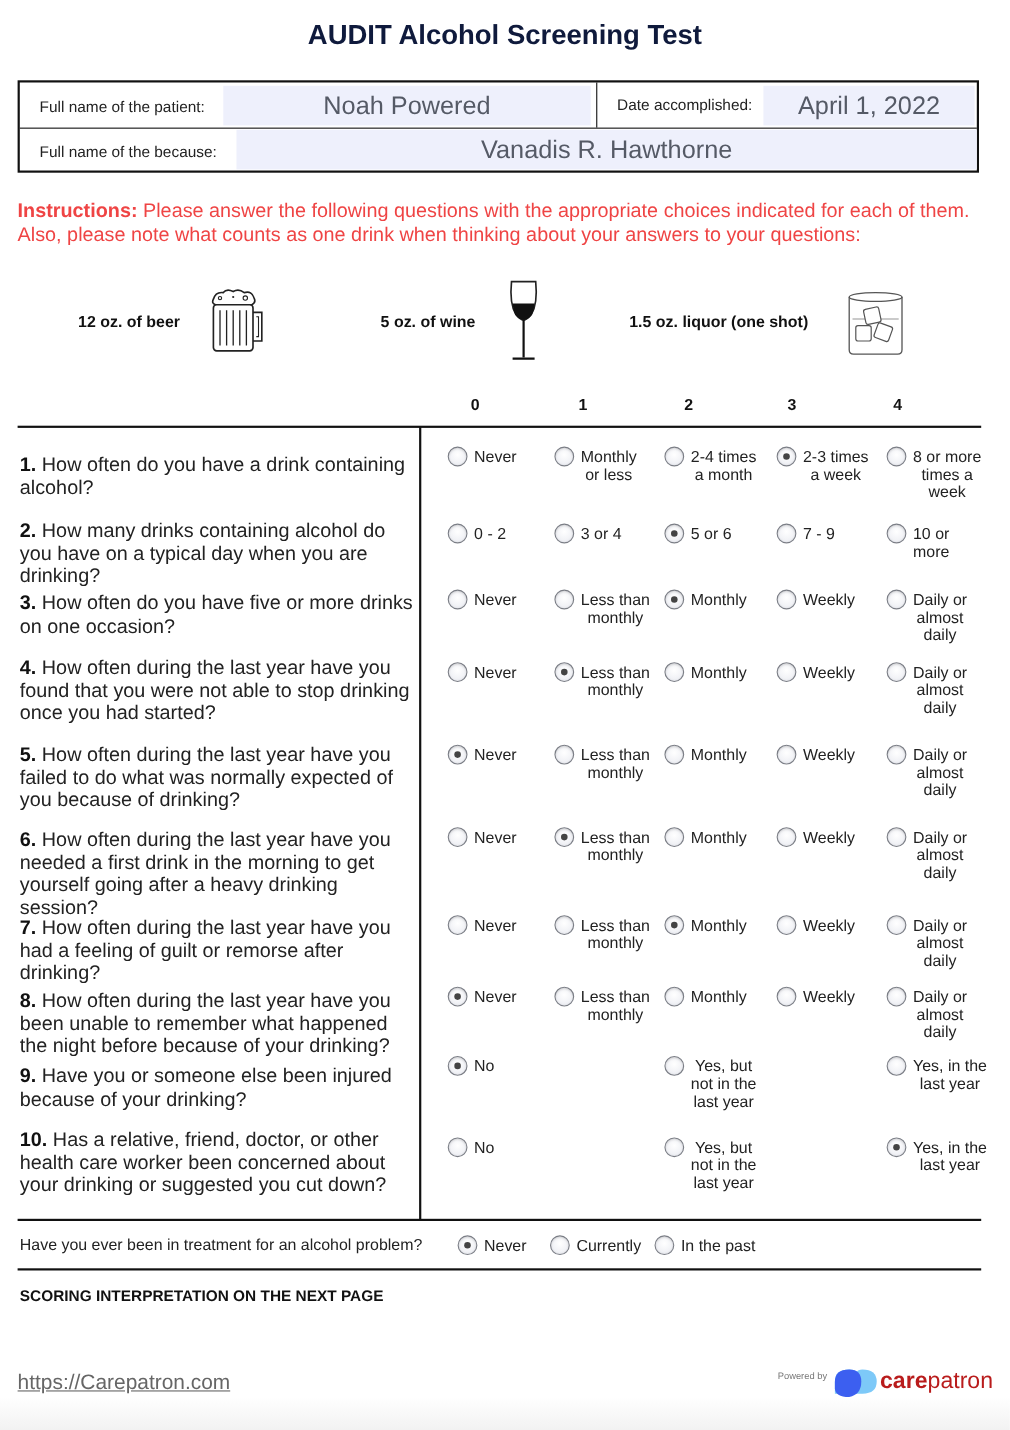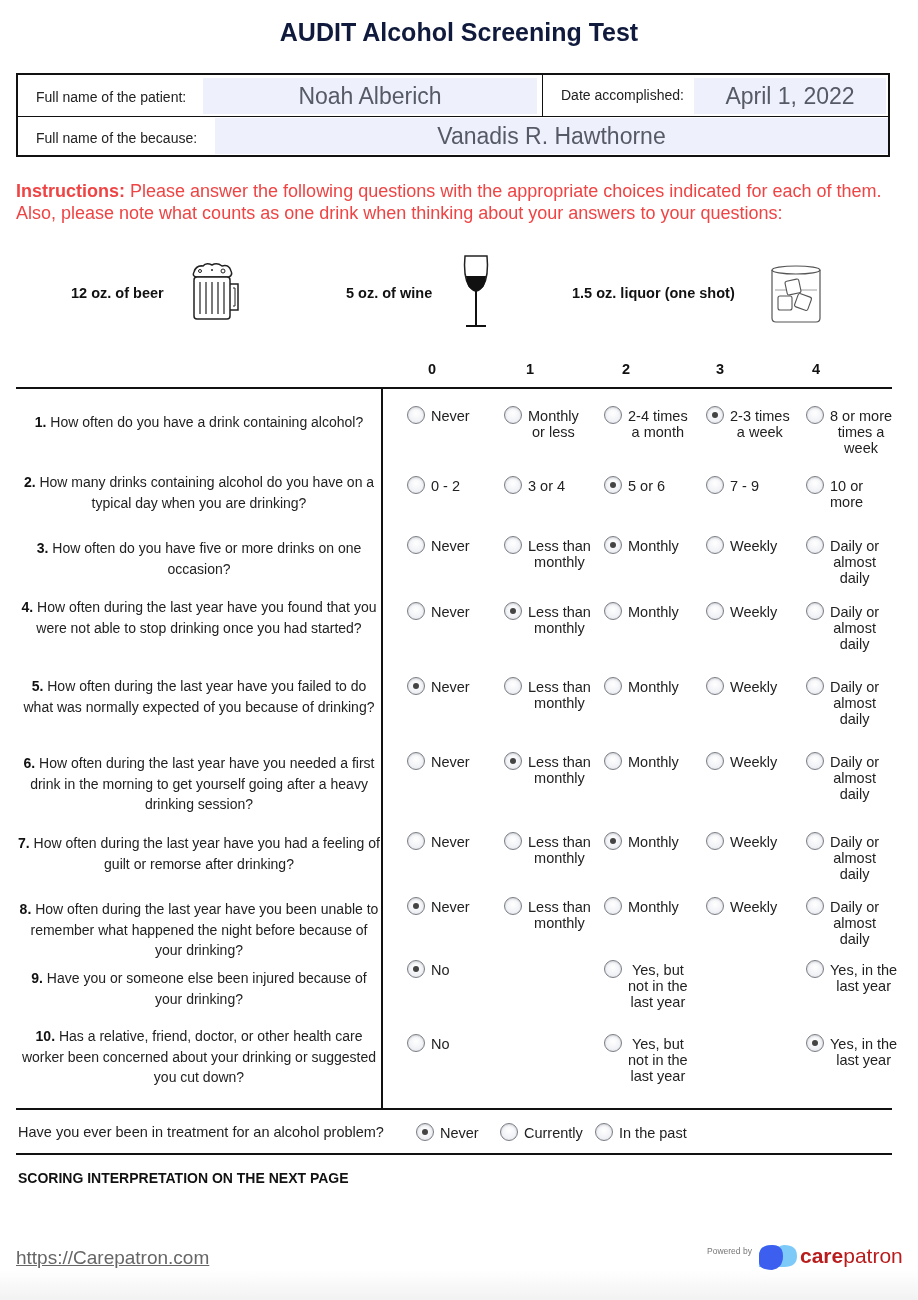--- a/index.html
+++ b/index.html
@@ -9,21 +9,21 @@
   .info-box { left:16px; top:73px; width:874px; height:84px; border:2px solid #111; box-sizing:border-box;text-align:center; }
   .info-row-div { left:0; top:41px; width:100%; height:0; border-top:1.5px solid #111; }
   .info-col-div { left:524px; top:0; width:0; height:41px; border-left:1.5px solid #111; }
   .lbl { font-size:14px; color:#222; }
   .fill { background:#eef0fc; color:#555a66; font-size:23px; padding:0 2px; box-sizing:border-box; line-height:36px; }
   .instructions { left:16px; top:180px; width:885px; font-size:18px; line-height:22px; color:#ef4444; }
   .drink-lbl { font-size:14.5px; font-weight:bold; color:#111; }
   .colnum { font-size:14.5px; font-weight:bold; color:#111; width:20px; text-align:center; }
   .hline { height:0; border-top:2px solid #111; left:16px; width:876px; }
   .vline { width:0; border-left:2px solid #111; }
-  .q { left:18px; width:362px; font-size:14px; line-height:20.5px; color:#222;text-align:center; }
+  .q { left:18px; width:362px; font-size:18px; line-height:20.5px; color:#222; }
   .q b { color:#111; }
   .opt { display:flex; align-items:flex-start; font-size:14.5px; line-height:16px; color:#222; }
   .radio { width:18px; height:18px; border-radius:50%; box-sizing:border-box; border:1.5px solid #7a7d85; background:radial-gradient(circle at 50% 40%, #ffffff 0%, #f1f2f6 60%, #d9dbe2 100%); flex:0 0 auto; position:relative; margin-top:-2px; box-shadow:inset 0 1px 2px rgba(0,0,0,0.15); }
   .radio.checked::after { content:""; position:absolute; left:4.5px; top:4.5px; width:6px; height:6px; border-radius:50%; background:#444; }
   .opt-text { margin-left:6px;text-align:center; }
   .treat-q { left:18px; top:1124px; font-size:14.5px; color:#222; }
   .scoring { left:18px; top:1170px; font-size:14px; font-weight:bold; color:#111; }
   .link { left:16px; top:1247px; font-size:19px; color:#666; text-decoration:underline; }
   .powered { left:707px; top:1246px; font-size:8.5px; color:#777; }
   .brand { left:800px; top:1244px; font-size:21px; color:#b91c1c; }
@@ -31,21 +31,21 @@
 </style>
 </head>
 <body>
 
 <div class="abs title">AUDIT Alcohol Screening Test</div>
 
 <div class="abs info-box">
   <div class="abs info-row-div"></div>
   <div class="abs info-col-div"></div>
   <span class="abs lbl" style="left:18px; top:14px;">Full name of the patient:</span>
-  <div class="abs fill" style="left:185px; top:3px; width:334px; height:36px;">Noah Alberich</div>
+  <div class="abs fill" style="left:185px; top:3px; width:334px; height:36px;">Noah Powered</div>
   <span class="abs lbl" style="left:543px; top:12px;">Date accomplished:</span>
   <div class="abs fill" style="left:676px; top:3px; width:192px; height:36px;">April 1, 2022</div>
   <span class="abs lbl" style="left:18px; top:55px;">Full name of the because:</span>
   <div class="abs fill" style="left:197px; top:43px; width:673px; height:36px;">Vanadis R. Hawthorne</div>
 </div>
 
 <div class="abs instructions"><b>Instructions:</b><span> Please answer the following questions with the appropriate choices indicated for each of them. Also, please note what counts as one drink when thinking about your answers to your questions:</span></div>
 
 <span class="abs drink-lbl" style="left:71px; top:285px;">12 oz. of beer</span>
 <svg class="abs" style="left:190px; top:262px;" width="52" height="60" viewBox="0 0 52 60">

